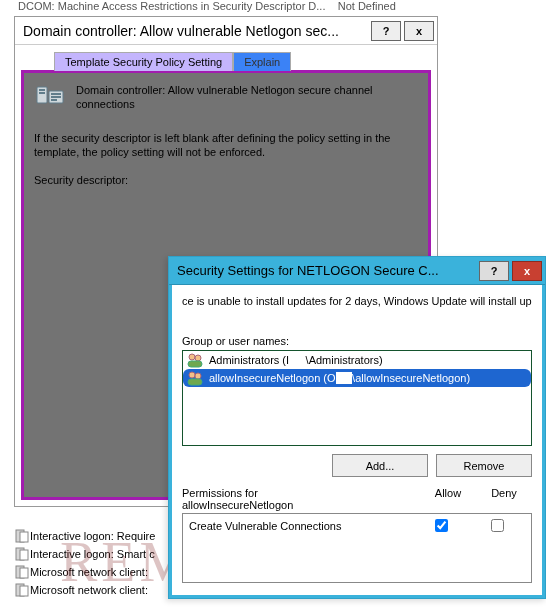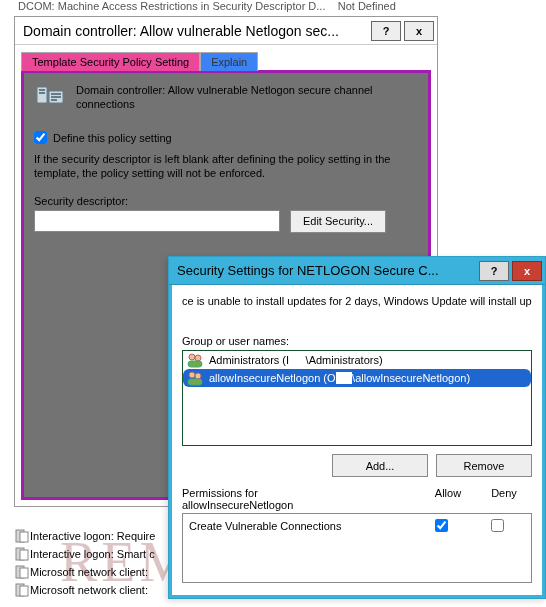--- a/index.html
+++ b/index.html
@@ -71,21 +71,21 @@
   .tab {
     border: 1px solid #aaa;
     border-bottom: none;
     padding: 3px 10px;
     background: #fff;
     font-size: 11px;
     position: relative;
     top: 1px;
   }
   .tab.inactive { background:#3b82f6; color:#333; }
-  .tab.active { background:#ec4899; z-index:2; }
+  .tab.active { background:#c4b5fd; z-index:2;margin-left:33px; }
   .tabpanel {
     margin: 0 6px 6px 6px;
     border: 3px solid #a21caf;
     padding: 10px;
     min-height: 430px;
     background:#737373;
   }
   .policy-head {
     display: flex;
     gap: 10px;
@@ -276,32 +276,24 @@
           <rect x="5" y="9" width="6" height="2" fill="#607d8b"></rect>
           <rect x="15" y="8" width="14" height="12" rx="1" fill="#cfd8dc" stroke="#607d8b"></rect>
           <rect x="17" y="10" width="10" height="2" fill="#607d8b"></rect>
           <rect x="17" y="13" width="10" height="2" fill="#607d8b"></rect>
           <rect x="17" y="16" width="6" height="2" fill="#607d8b"></rect>
         </svg>
       </div>
       <div style="line-height:1.3;">Domain controller: Allow vulnerable Netlogon secure channel connections</div>
     </div>
 
-    <label class="checkbox-row">
-      <input type="checkbox" checked="" style="">
-      <span>Define this policy setting</span>
-    </label>
 
     <div class="note">If the security descriptor is left blank after defining the policy setting in the template, the policy setting will not be enforced.</div>
 
     <span class="field-label">Security descriptor:</span>
-    <div class="sd-row">
-      <input type="text" value="" style="">
-      <button class="btn-std"><span>Edit Security...</span></button>
-    </div>
   </div>
 </div>
 
 <div class="bg-list">
   <div class="bg-row">
     <svg class="mini-icon" viewBox="0 0 16 16">
         <rect x="2" y="2" width="8" height="12" fill="#d7d7d7" stroke="#888"></rect>
         <rect x="6" y="4" width="8" height="10" fill="#fff" stroke="#888"></rect>
       </svg>
     <span>Interactive logon: Require</span>

